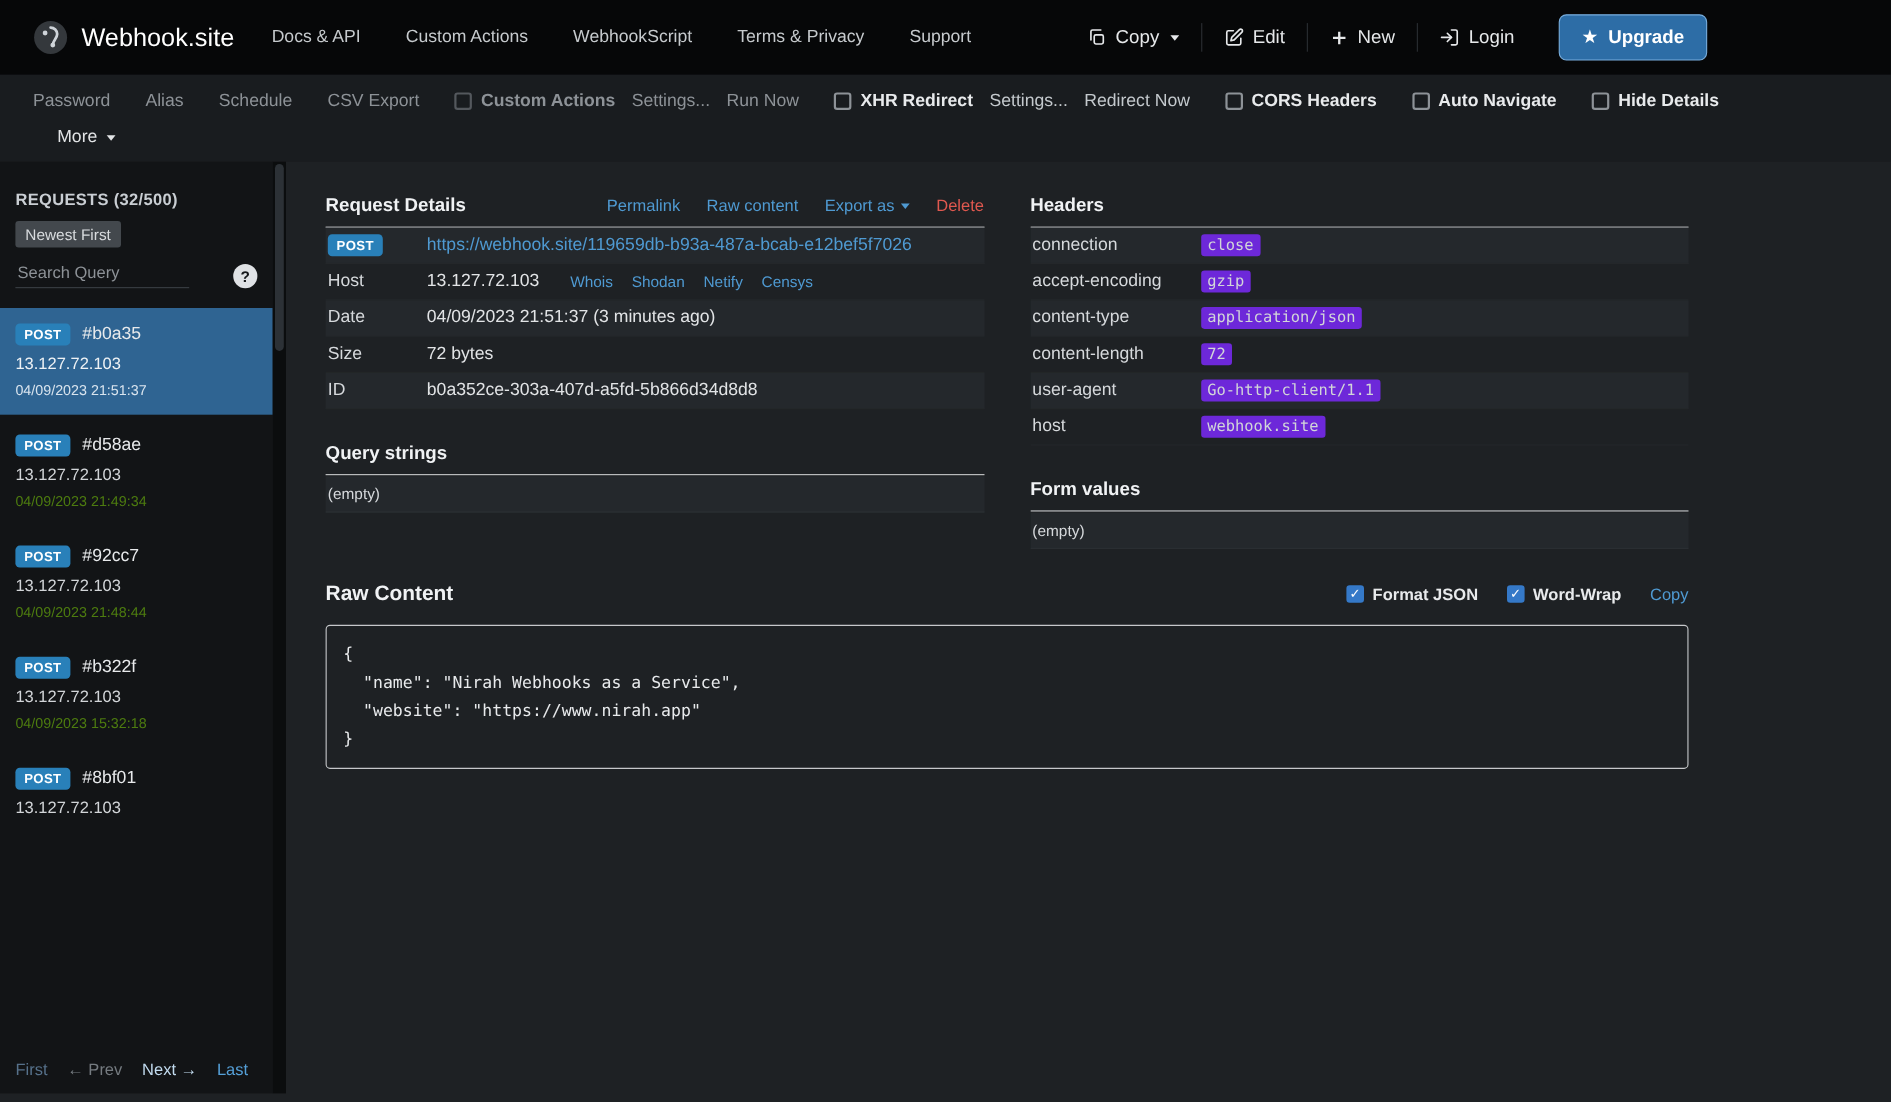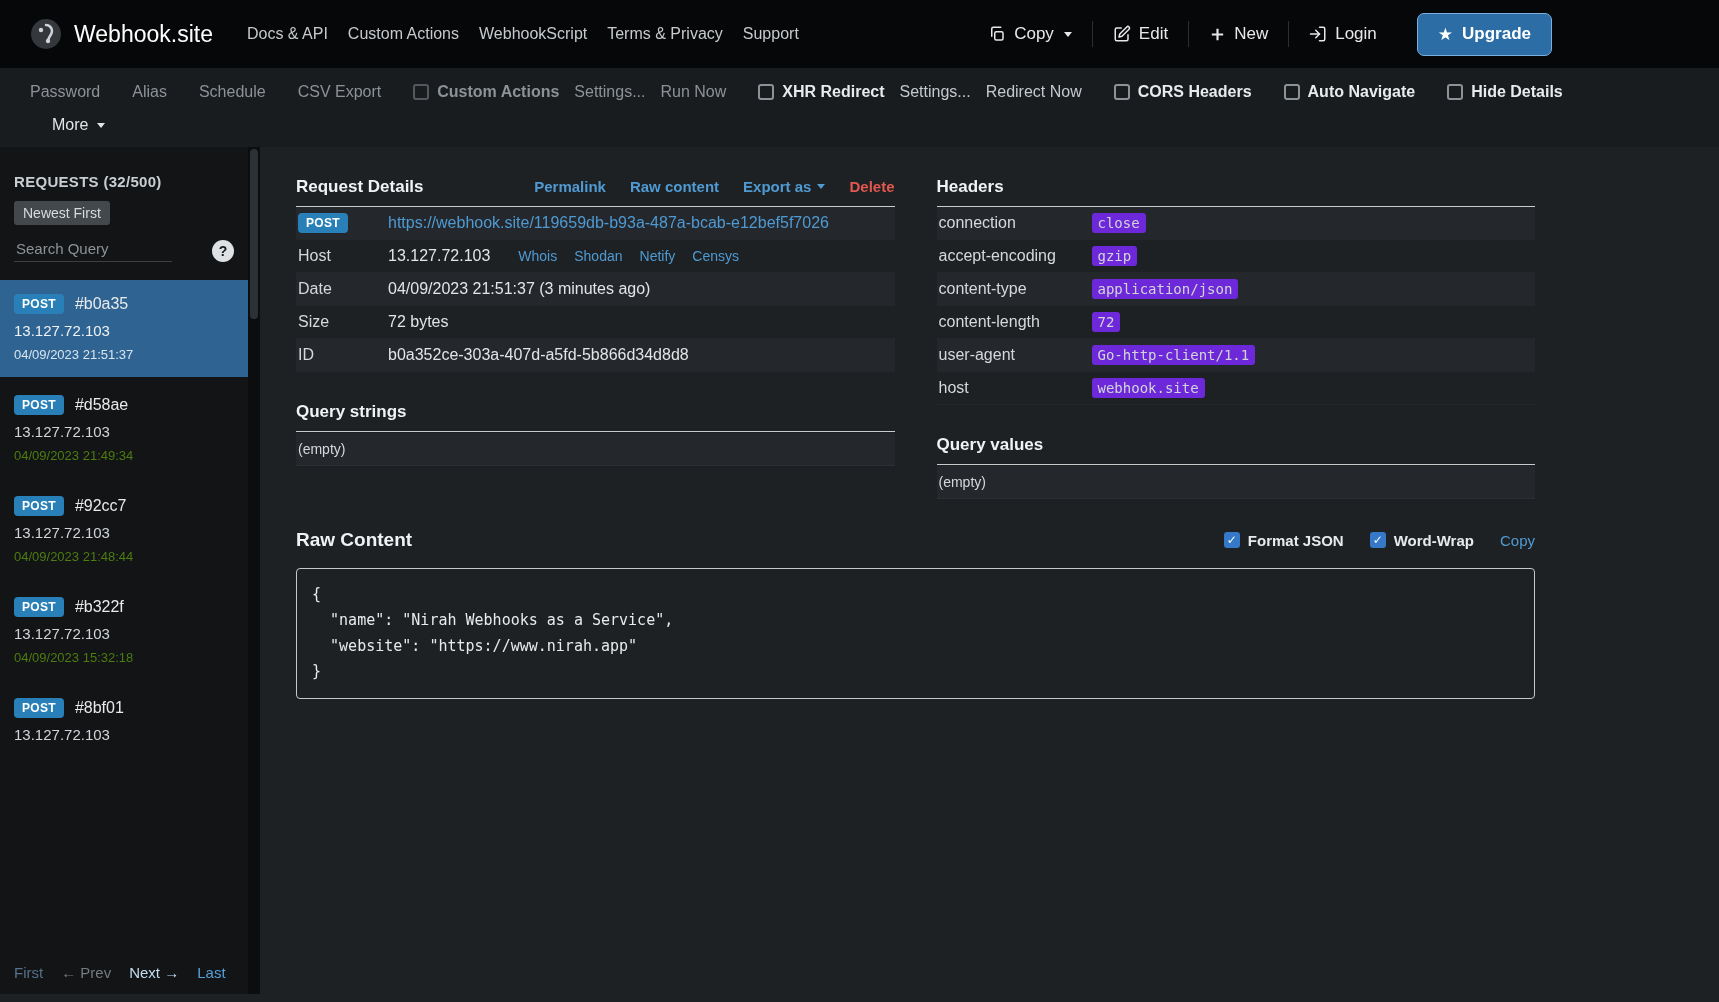--- a/index.html
+++ b/index.html
@@ -7,21 +7,21 @@
   body{overflow:hidden;background:#1e2124;color:#d6d9dc;
        font-family:"Liberation Sans","DejaVu Sans",sans-serif;font-size:15px}
   a{text-decoration:none;cursor:pointer}
   button{cursor:pointer;font-family:inherit}
 
   
   .navbar{height:68px;background:#060708;display:flex;align-items:center;
           padding:0 167px 0 30px}
   .brand{display:flex;align-items:center;gap:12px;color:#fff;font-size:23px;cursor:pointer}
   .logo svg{display:block}
-  .nav-links{display:flex;gap:20px;margin-left:34px;font-size:16px}
+  .nav-links{display:flex;gap:41px;margin-left:34px;font-size:16px}
   .nav-links a{color:#c6cacd}
   .nav-actions{margin-left:auto;display:flex;align-items:center}
   .nav-action{display:flex;align-items:center;gap:8px;color:#e6e8ea;font-size:17px;
               padding:0 20px;cursor:pointer;white-space:nowrap}
   .nav-action .icon svg{display:block}
   .nav-sep{width:1px;height:26px;background:#2b2f34}
   .caret{width:0;height:0;border-left:4.5px solid transparent;border-right:4.5px solid transparent;
          border-top:5px solid currentColor;display:inline-block;margin-left:2px}
   .upgrade-btn{margin-left:20px;background:#2d6da6;border:1px solid #79aede;border-radius:7px;
                color:#fff;font-size:17px;font-weight:bold;padding:10px 20px;
@@ -80,21 +80,21 @@
   .pg-last{color:#55a0d8}
 
   .scrollstrip{width:12px;background:#0b0d0e;position:relative}
   .scroll-thumb{position:absolute;top:2px;left:2px;width:8px;height:170px;background:#2c3136;border-radius:4px}
 
   
   .main{flex:1;padding:30px 184px 0 36px;overflow:hidden}
   .grid{display:grid;grid-template-columns:1fr 1fr;column-gap:42px;align-items:start}
   .sec-head{display:flex;align-items:baseline;border-bottom:1px solid #c9cbcd;padding-bottom:9px}
   .sec-head h2,.sec-title{font-size:17px;color:#f0f2f4;font-weight:bold}
-  .head-links{margin-left:auto;display:flex;gap:24px;align-items:flex-end;font-weight:bold;font-size:15px}
+  .head-links{margin-left:auto;display:flex;gap:24px;align-items:flex-end;font-weight:normal;font-size:15px}
   .head-links a{color:#4f9ad2;display:inline-flex;align-items:center;gap:4px}
   .head-links a.danger{color:#e0584f}
   .drow{display:flex;align-items:center;padding:6px 8px 6px 2px;min-height:33px;
         border-bottom:1px solid #24272a;font-size:16px}
   .drow.stripe{background:#24282c}
   .dlabel{width:90px;flex-shrink:0;color:#d6d9dc}
   .dval{color:#e2e4e6}
   .url-link{color:#4f9ad2}
   .mini-links{display:flex;gap:17px;margin-left:28px;font-size:14px}
   .mini-links a{color:#4f9ad2}
@@ -370,21 +370,21 @@
           </div>
           <div class="drow stripe">
             <span class="hname">user-agent</span>
             <span class="hval"><code>Go-http-client/1.1</code></span>
           </div>
           <div class="drow">
             <span class="hname">host</span>
             <span class="hval"><code>webhook.site</code></span>
           </div>
         </div>
-        <h2 class="sec-title">Query values</h2>
+        <h2 class="sec-title">Form values</h2>
         <div class="empty-row">(empty)</div>
       </section>
     </div>
 
     <section class="raw">
       <div class="raw-head">
         <h2>Raw Content</h2>
         <div class="raw-controls">
           <label class="chk">
             <span class="cb checked"></span>

